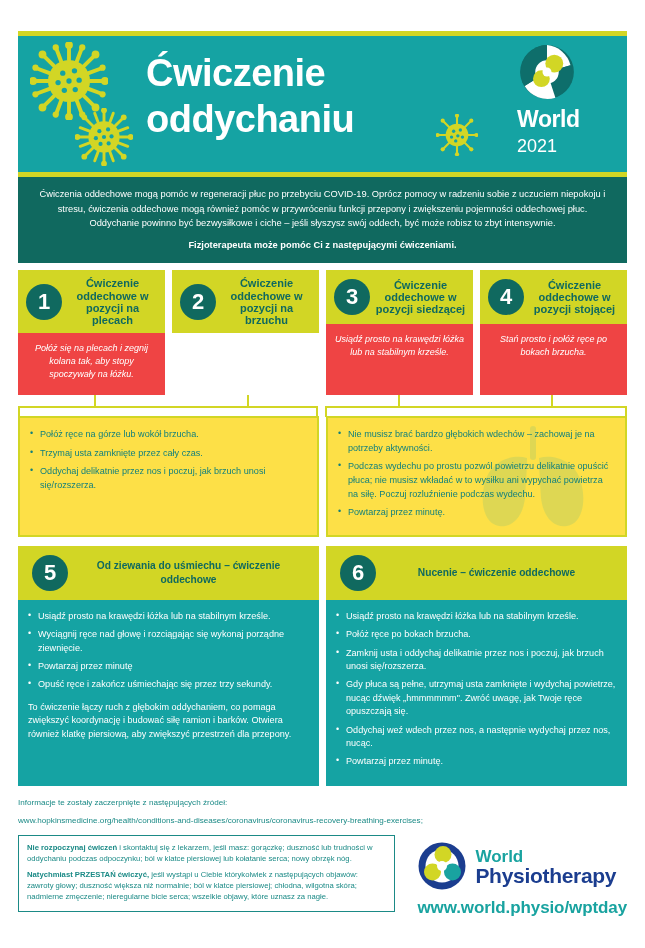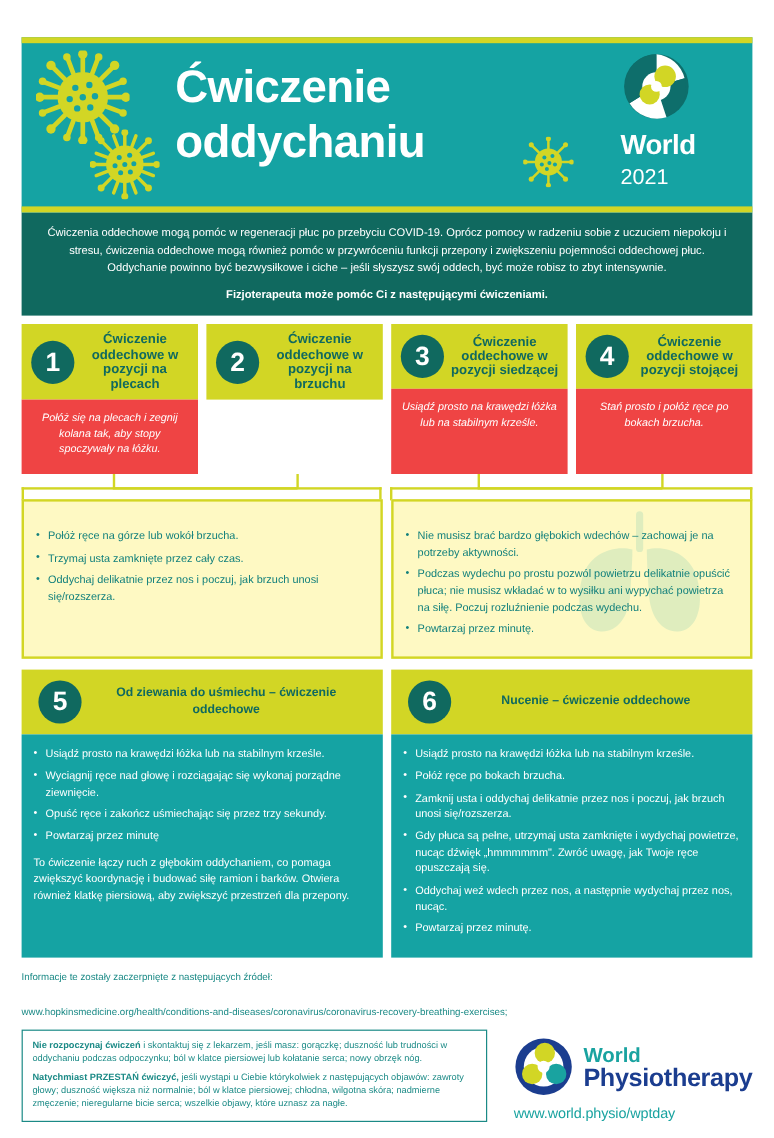--- a/index.html
+++ b/index.html
@@ -175,24 +175,24 @@
   
   .bullets-row {
     display: flex;
     gap: 7px;
     margin-top: -1px;
   }
   .bullet-box {
     flex: 1 1 0;
     border: 2px solid #D2D625;
     box-sizing: border-box;
-    padding: 22px 10px 10px 8px;
+    padding: 10px 10px 10px 8px;
     position: relative;
     min-height: 100px;
-    background: #fef9c3;
+    background: #fde047;
     overflow: hidden;
   }
   .lungs-bg {
     position: absolute;
     right: 32px;
     top: 6px;
     opacity: 0.13;
     pointer-events: none;
   }
   ul.blist {
@@ -283,21 +283,21 @@
     padding-left: 2px;
   }
 
   
   .sources {
     margin-top: 11px;
     color: #1B8A86;
     font-size: 8.1px;
     line-height: 11.5px;
   }
-  .sources-head { margin-bottom: 18px; }
+  .sources-head { margin-bottom: 7px; }
   .src-url { white-space: nowrap; }
 
   
   .bottom-row {
     display: flex;
     margin-top: 8px;
     align-items: flex-start;
   }
   .warning {
     width: 430px;
@@ -327,22 +327,22 @@
   }
   .wp-l2 {
     color: #1B3D8F;
     font-size: 21px;
     font-weight: bold;
     line-height: 19px;
     letter-spacing: -0.3px;
   }
   .wp-url {
     color: #19A3A0;
-    font-size: 12px;
-    font-weight: normal;
+    font-size: 17px;
+    font-weight: bold;
     margin-top: 7px;
     letter-spacing: -0.1px;
   }
 </style>
 </head>
 <body>
 
 <div class="poster">
 
   <div class="header-wrap">
@@ -574,22 +574,22 @@
   <div class="cards2">
     <div class="card2">
       <div class="card2-head">
         <div class="num-circle">5</div>
         <div class="card2-title">Od ziewania do uśmiechu – ćwiczenie oddechowe</div>
       </div>
       <div class="card2-body">
         <ul class="wlist">
           <li>Usiądź prosto na krawędzi łóżka lub na stabilnym krześle.</li>
           <li>Wyciągnij ręce nad głowę i rozciągając się wykonaj porządne ziewnięcie.</li>
+          <li>Powtarzaj przez minutę</li>
           <li>Opuść ręce i zakończ uśmiechając się przez trzy sekundy.</li>
-          <li>Powtarzaj przez minutę</li>
         </ul>
         <div class="card2-note">To ćwiczenie łączy ruch z głębokim oddychaniem, co pomaga zwiększyć koordynację i budować siłę ramion i barków. Otwiera również klatkę piersiową, aby zwiększyć przestrzeń dla przepony.</div>
       </div>
     </div>
     <div class="card2">
       <div class="card2-head">
         <div class="num-circle">6</div>
         <div class="card2-title">Nucenie – ćwiczenie oddechowe</div>
       </div>
       <div class="card2-body">

